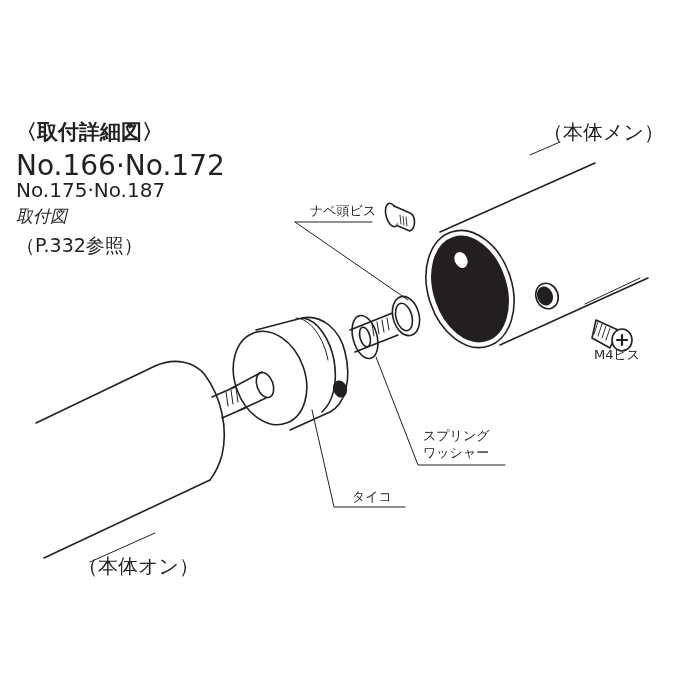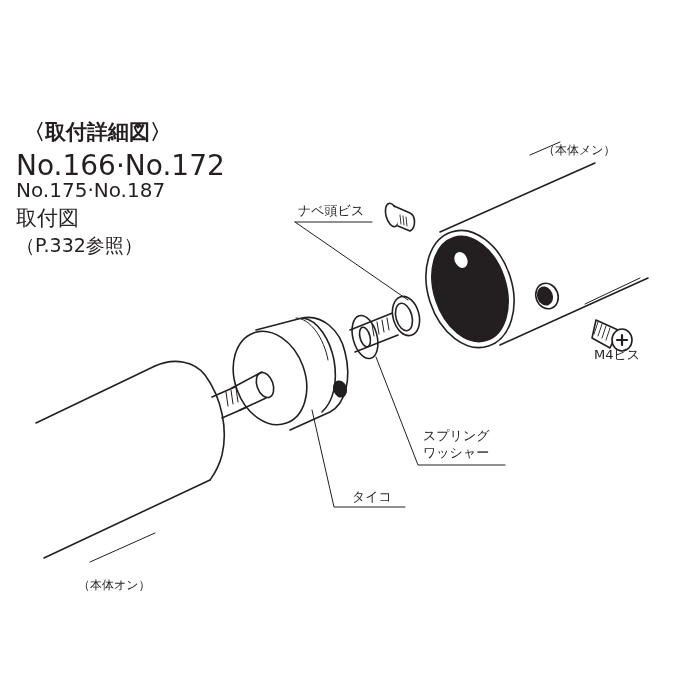--- a/index.html
+++ b/index.html
@@ -1,25 +1,25 @@
 <!DOCTYPE html>
 <html><head>
 <meta charset="utf-8">
 <style>
   html, body { margin:0; padding:0; background:#ffffff; }
   body { width:700px; height:700px; position:relative; overflow:hidden;
          font-family:"DejaVu Sans","Liberation Sans",sans-serif; color:#231f20; }
   .txt { position:absolute; white-space:nowrap; line-height:1; }
-  .title { left:16px; top:122px; font-size:21px; font-weight:bold; letter-spacing:0px;margin-left:8px; }
+  .title { left:16px; top:122px; font-size:21px; font-weight:bold; letter-spacing:0px; }
   .line1 { left:16px; top:152px; font-size:28px; }
   .line2 { left:16px; top:180px; font-size:20px; }
-  .line3 { left:16px; top:208px; font-size:21px; }
+  .line3 { left:16px; top:208px; font-size:17px;font-style:italic; }
   .line4 { left:16px; top:236px; font-size:19px; }
   .lbl { font-size:13px; }
-  .lbl-big { font-size:12px;margin-top:22px; }
+  .lbl-big { font-size:20px; }
   svg.drawing { position:absolute; left:0; top:0; }
 </style>
 </head>
 <body>
 
 <div class="txt title">〈取付詳細図〉</div>
 <div class="txt line1">No.166·No.172</div>
 <div class="txt line2">No.175·No.187</div>
 <div class="txt line3">取付図</div>
 <div class="txt line4">（P.332参照）</div>
@@ -110,19 +110,19 @@
     <path d="M295 222 L372 222"></path>
     <path d="M295 222 L408 300"></path>
     <path d="M560 142 L530 155"></path>
     <path d="M90 562 L155 533"></path>
     <path d="M312 410 L334 507 L405 507"></path>
     <path d="M376 357 L418 465 L505 465"></path>
     <path d="M585 304 L640 278"></path>
   </g>
 </svg>
 
-<div class="txt lbl" style="left:298px;top:204px;">ナベ頭ビス</div>
+<div class="txt lbl" style="left:310px;top:204px;">ナベ頭ビス</div>
 <div class="txt lbl-big" style="left:543px;top:122px;">（本体メン）</div>
 <div class="txt lbl" style="left:594px;top:348px;">M4ビス</div>
 <div class="txt lbl" style="left:423px;top:429px;">スプリング</div>
 <div class="txt lbl" style="left:423px;top:446px;">ワッシャー</div>
 <div class="txt lbl" style="left:352px;top:490px;">タイコ</div>
 <div class="txt lbl-big" style="left:78px;top:558px;font-family:Liberation Mono, monospace;">（本体オン）</div>
 
 </body></html>

